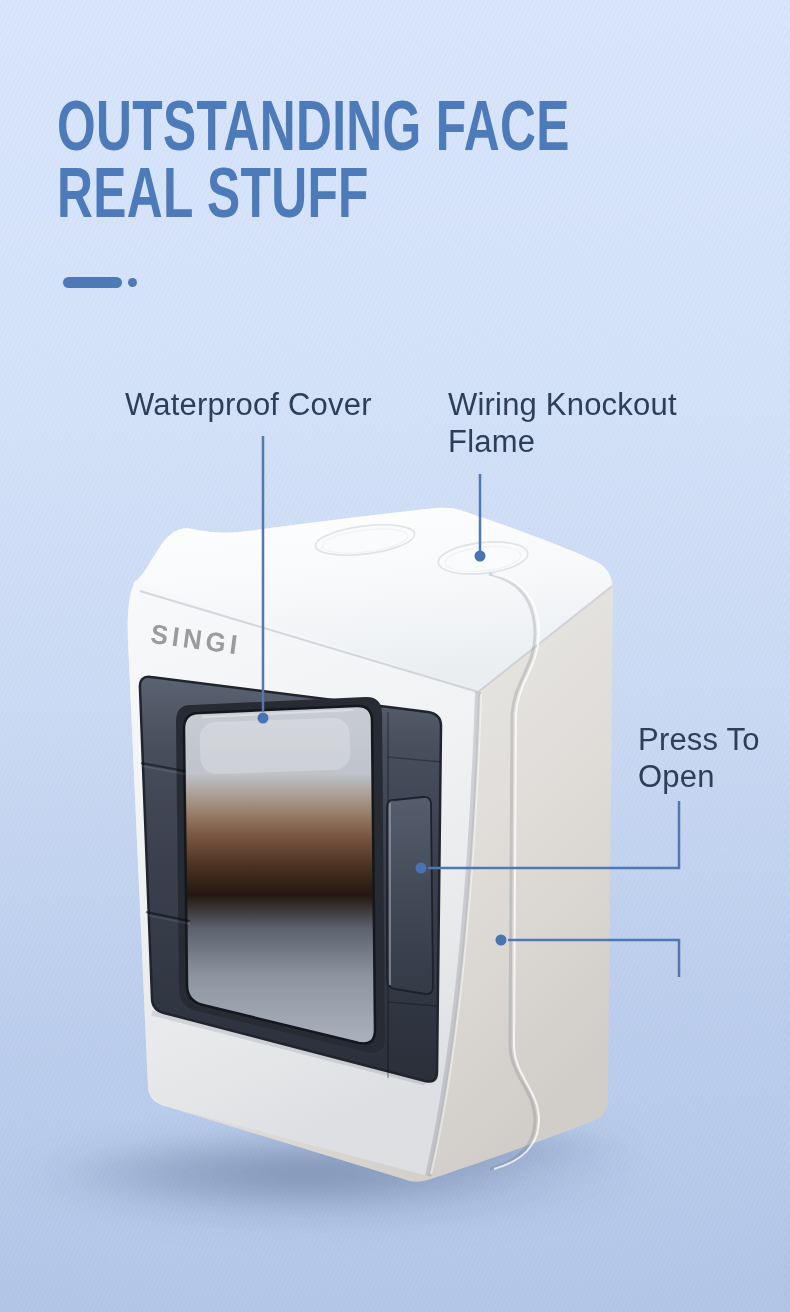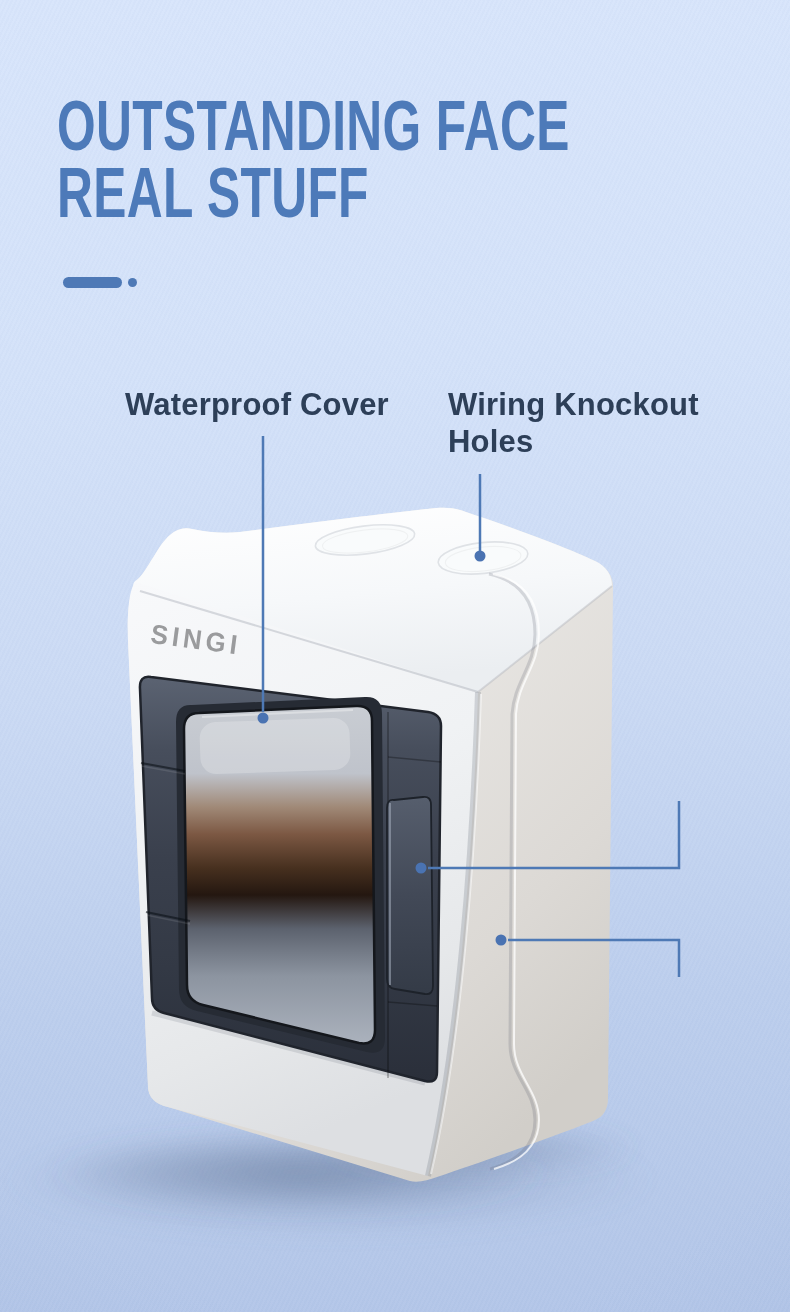--- a/index.html
+++ b/index.html
@@ -23,21 +23,21 @@
   .divider-dash{
     position:absolute;left:63px;top:277px;width:59px;height:11px;border-radius:6px;
     background:#4e79b6;z-index:5;
   }
   .divider-dot{
     position:absolute;left:128px;top:278px;width:9px;height:9px;border-radius:50%;
     background:#4e79b6;z-index:5;
   }
   .callout{
     position:absolute;z-index:6;color:#2d3f58;font-size:31px;line-height:1.18;
-    white-space:pre-line;letter-spacing:.2px;font-weight:bold;
+    white-space:pre-line;letter-spacing:.2px;
   }
   .co-waterproof{left:125px;top:387px;}
   .co-knockout{left:448px;top:387px;}
   .co-press{left:638px;top:722px;}
   .co-material{left:638px;top:979px;}
   .product-svg,.connector-svg{position:absolute;left:0;top:0;width:790px;height:1312px;}
   .product-svg{z-index:1;}
   .connector-svg{z-index:4;}
   .brand{
     position:absolute;left:153px;top:618px;z-index:2;
@@ -199,15 +199,17 @@
 
   <div class="heading">
     <div>OUTSTANDING FACE</div>
     <div>REAL STUFF</div>
   </div>
   <div class="divider-dash"></div>
   <div class="divider-dot"></div>
 
   <div class="callout co-waterproof">Waterproof Cover</div>
   <div class="callout co-knockout">Wiring Knockout
-Holes</div>
+Flame</div>
+  <div class="callout co-press">Press To
+Open</div>
 
 </div>
 
 </body></html>

